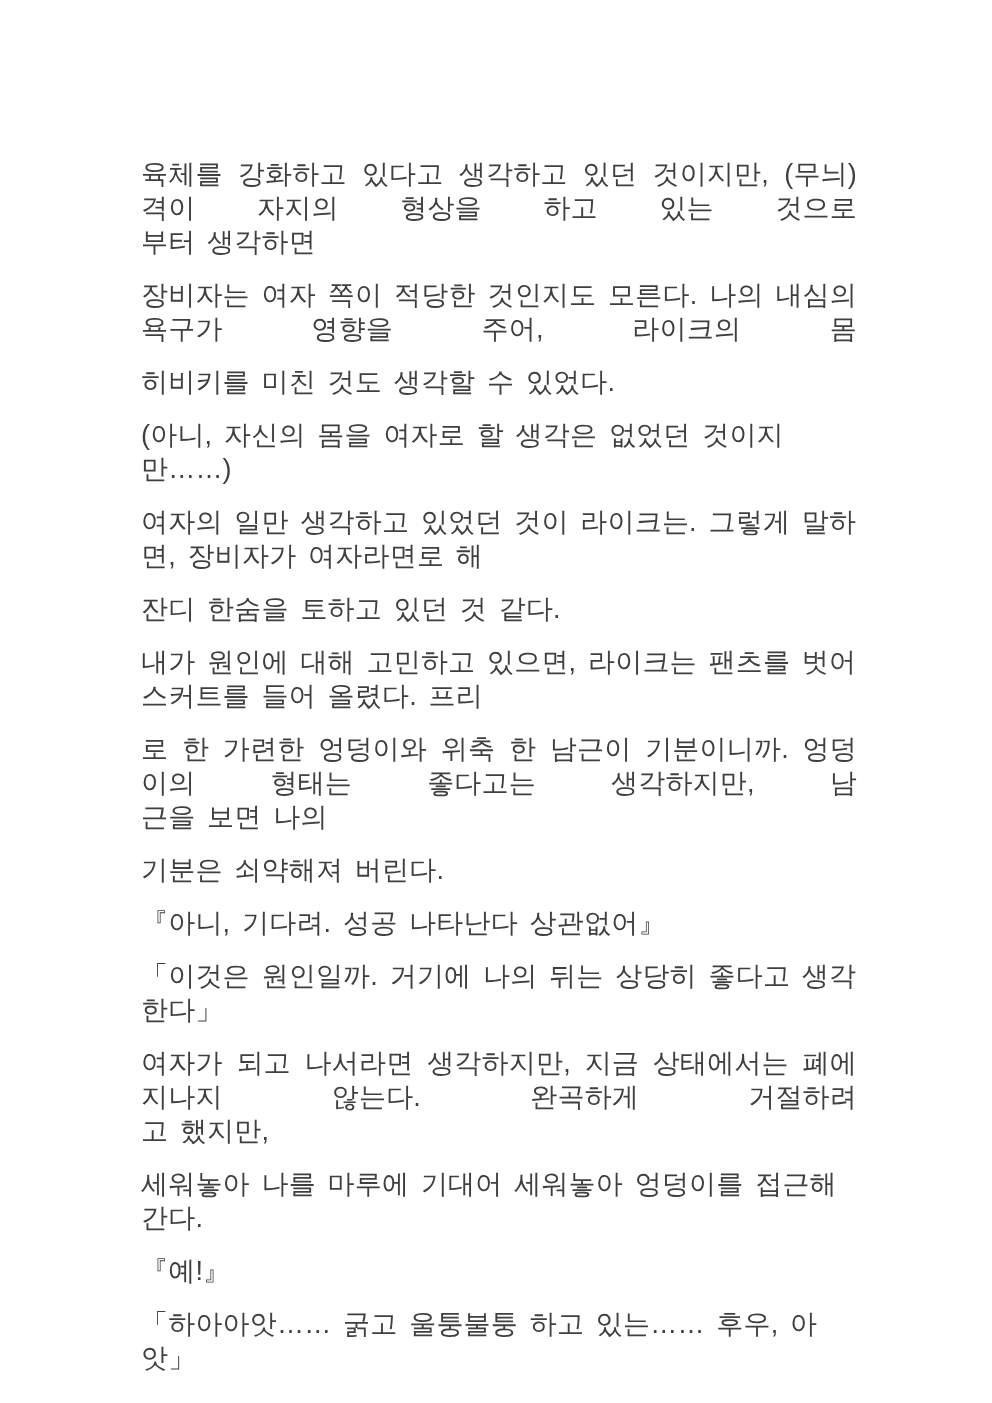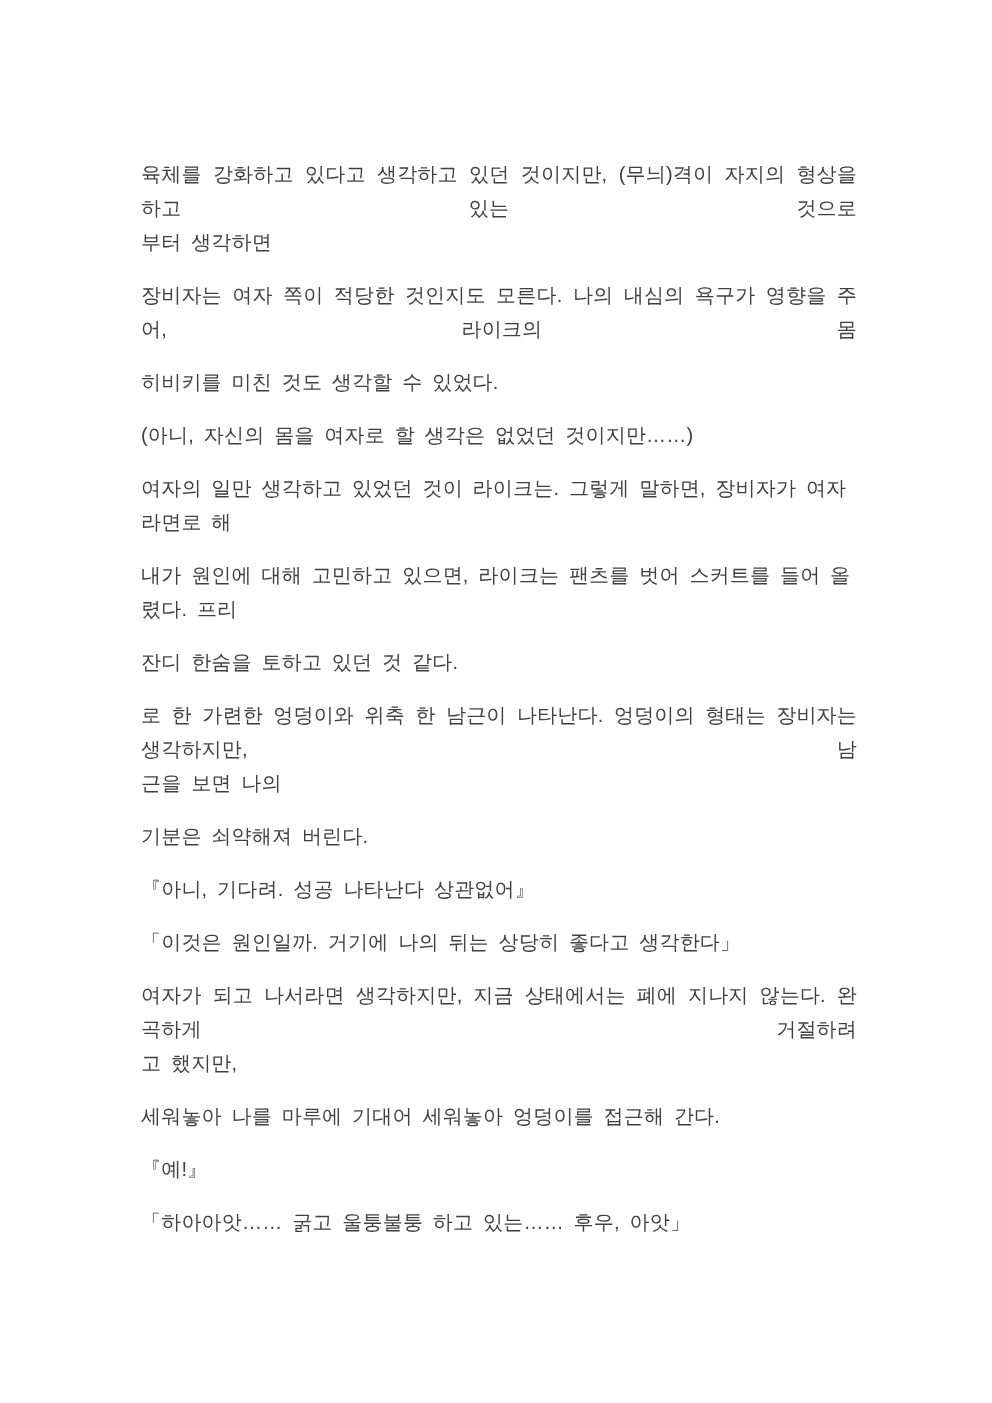--- a/index.html
+++ b/index.html
@@ -19,21 +19,21 @@
     height: 1403px;
     padding: 157px 135px 0 141px;
     background: #ffffff;
   }
   .para {
     margin: 0 0 19px 0;
     padding: 0;
   }
   .line {
     display: block;
-    font-size: 20px;
+    font-size: 27px;
     line-height: 34px;
     color: #3f3f3f;
     word-spacing: 4px;
     letter-spacing: 0.2px;
     white-space: normal;
   }
   
   .line.fill {
     text-align: justify;
     text-align-last: justify;
@@ -62,29 +62,29 @@
   </p>
 
   <p class="para">
   </p>
 
   <p class="para">
     <span class="line">여자의 일만 생각하고 있었던 것이 라이크는. 그렇게 말하면, 장비자가 여자라면로 해</span>
   </p>
 
   <p class="para">
+    <span class="line">잔디 한숨을 토하고 있던 것 같다.</span>
+  </p>
+
+  <p class="para">
     <span class="line">내가 원인에 대해 고민하고 있으면, 라이크는 팬츠를 벗어 스커트를 들어 올렸다. 프리</span>
   </p>
 
   <p class="para">
-    <span class="line">잔디 한숨을 토하고 있던 것 같다.</span>
-  </p>
-
-  <p class="para">
-    <span class="line fill">로 한 가련한 엉덩이와 위축 한 남근이 나타난다. 엉덩이의 형태는 장비자는 생각하지만, 남</span>
+    <span class="line fill">로 한 가련한 엉덩이와 위축 한 남근이 기분이니까. 엉덩이의 형태는 좋다고는 생각하지만, 남</span>
     <span class="line">근을 보면 나의</span>
   </p>
 
   <p class="para">
     <span class="line">기분은 쇠약해져 버린다.</span>
   </p>
 
   <p class="para">
     <span class="line">『아니, 기다려. 성공 나타난다 상관없어』</span>
   </p>

